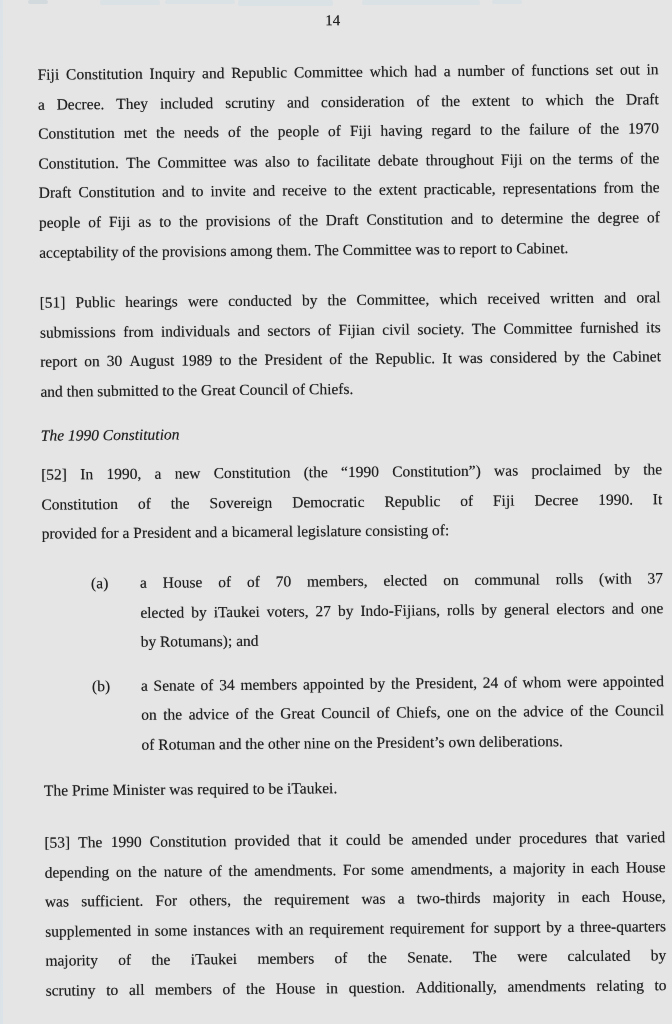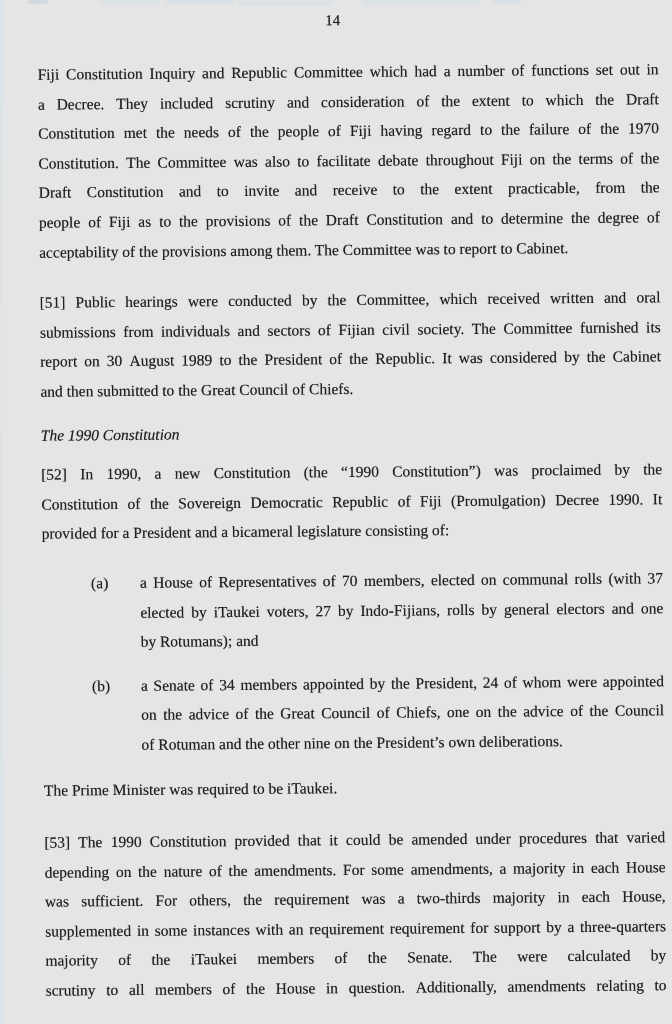--- a/index.html
+++ b/index.html
@@ -142,20 +142,21 @@
             <span>Constitution</span>
             <span>and</span>
             <span>to</span>
             <span>invite</span>
             <span>and</span>
             <span>receive</span>
             <span>to</span>
             <span>the</span>
             <span>extent</span>
             <span>practicable,</span>
+            <span>representations</span>
             <span>from</span>
             <span>the</span>
           </div>
           <div class="line just">
             <span>people</span>
             <span>of</span>
             <span>Fiji</span>
             <span>as</span>
             <span>to</span>
             <span>the</span>
@@ -244,34 +245,32 @@
           </div>
           <div class="line just">
             <span>Constitution</span>
             <span>of</span>
             <span>the</span>
             <span>Sovereign</span>
             <span>Democratic</span>
             <span>Republic</span>
             <span>of</span>
             <span>Fiji</span>
-            <span>(Promulgation)</span>
             <span>Decree</span>
             <span>1990.</span>
             <span>It</span>
           </div>
           <div class="line last">provided for a President and a bicameral legislature consisting of:</div>
         </div>
         <div class="block list-item">
           <span class="item-label">(a)</span>
           <div class="line just">
             <span>a</span>
             <span>House</span>
             <span>of</span>
-            <span>Representatives</span>
             <span>of</span>
             <span>70</span>
             <span>members,</span>
             <span>elected</span>
             <span>on</span>
             <span>communal</span>
             <span>rolls</span>
             <span>(with</span>
             <span>37</span>
           </div>

